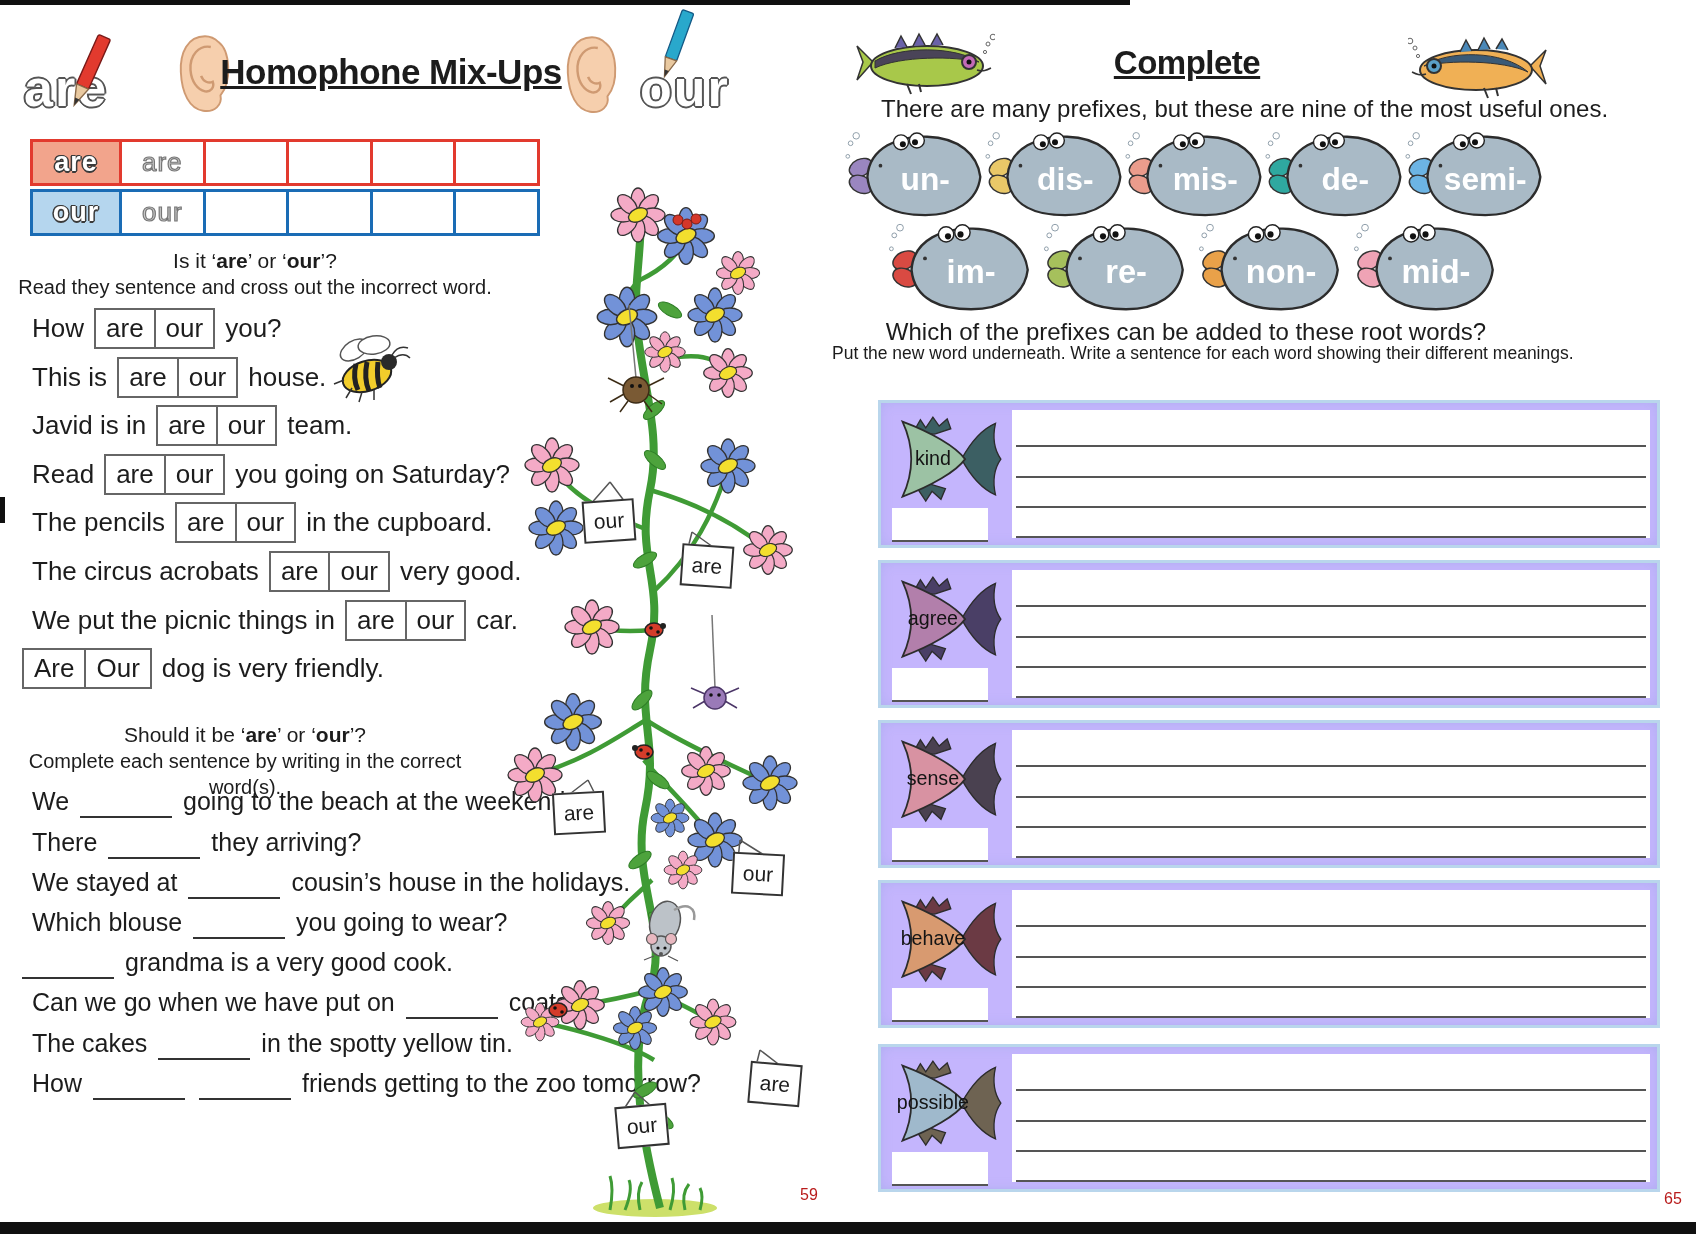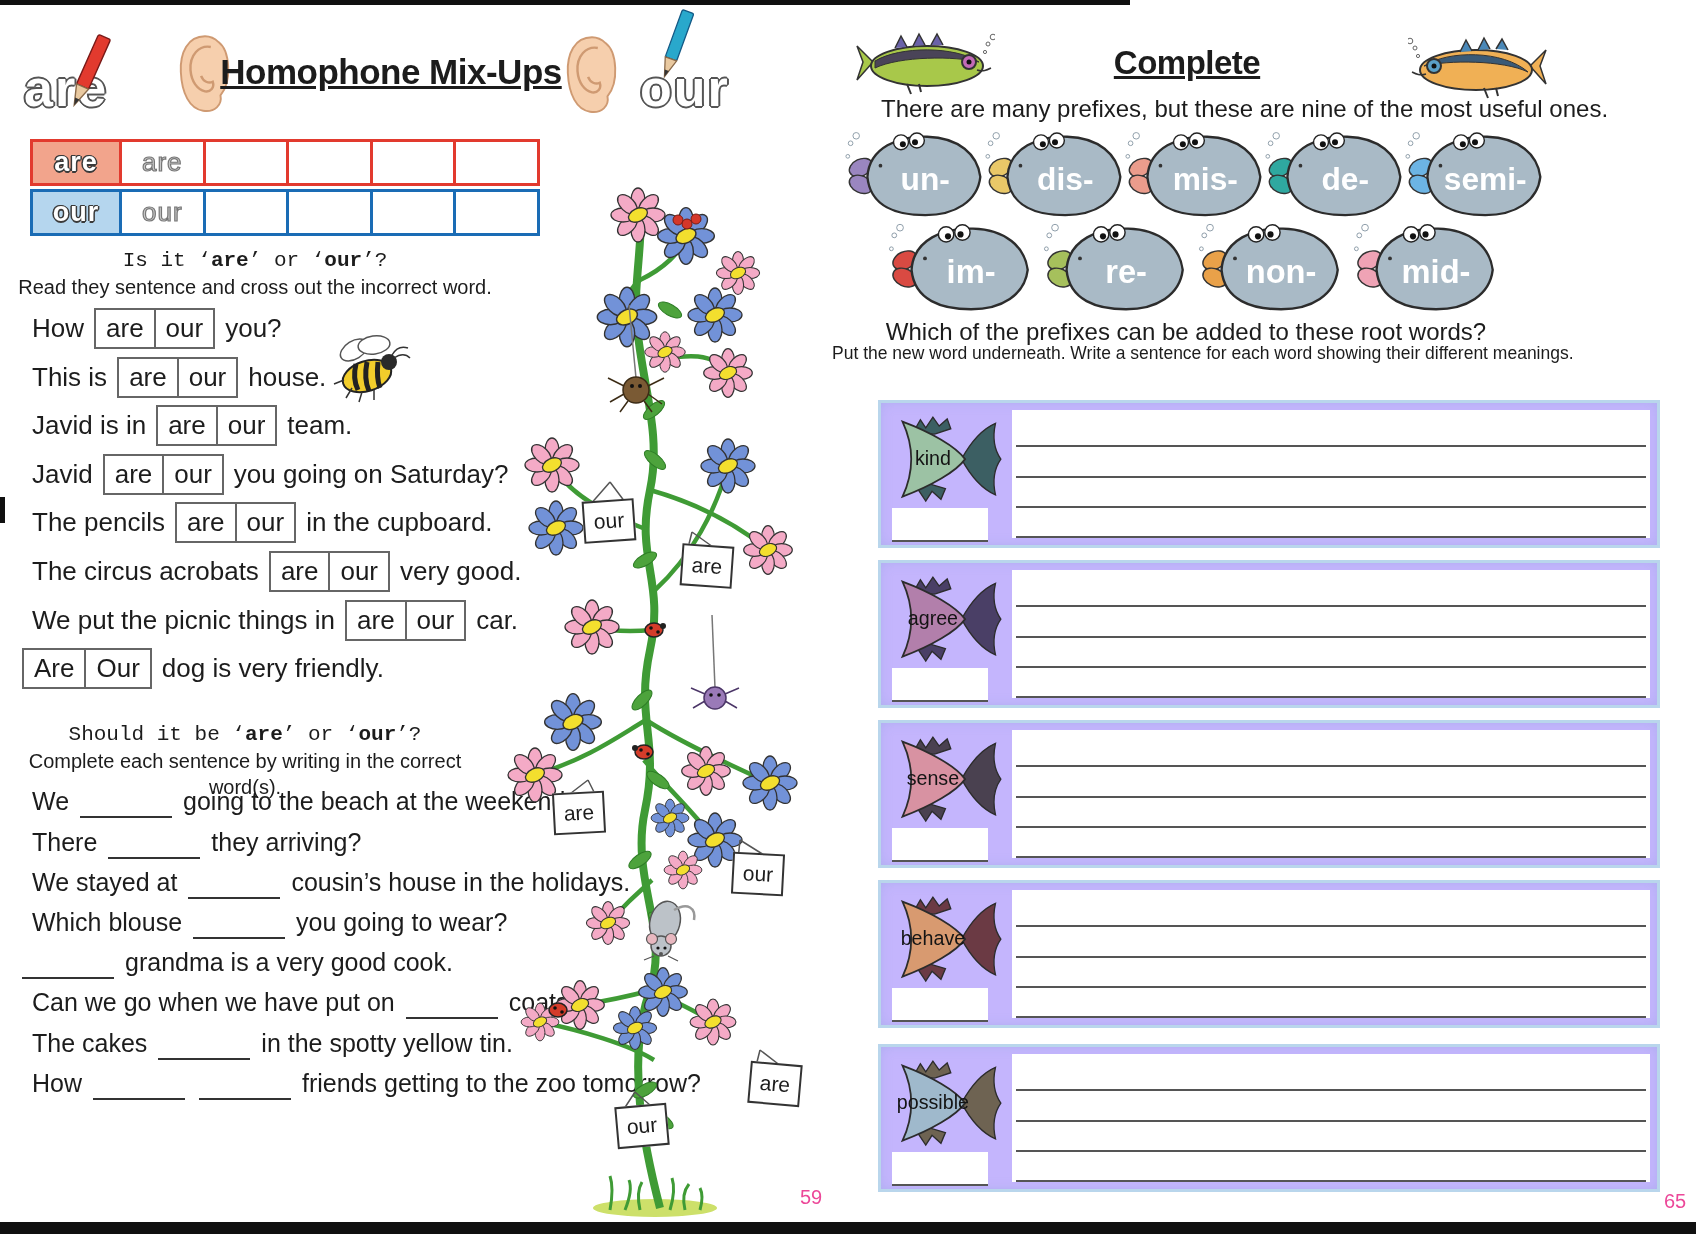--- a/index.html
+++ b/index.html
@@ -14,35 +14,35 @@
   .page-title{font-size:35px;font-weight:700;letter-spacing:-0.5px;text-align:center;text-decoration:underline;}
   
   .trow{display:flex;width:510px;height:47px;box-sizing:border-box;border:3px solid;}
   .tcell{box-sizing:border-box;border-left:3px solid;flex:1;display:flex;align-items:center;justify-content:center;}
   .tcell:first-child{border-left:none;flex:0 0 86px;}
   .tlabel{font-size:27px;font-weight:700;color:#fff;letter-spacing:1px;
     text-shadow:-1.5px 0 0 #3a3a3a,1.5px 0 0 #3a3a3a,0 -1.5px 0 #3a3a3a,0 1.5px 0 #3a3a3a,1px 1px 0 #3a3a3a,-1px -1px 0 #3a3a3a;}
   .ttrace{font-size:26px;color:#c9c9c9;-webkit-text-stroke:1.2px #777;letter-spacing:1px;}
   
   .instr-block{width:480px;text-align:center;line-height:26px;}
-  .qline{font-size:21px;font-family:Liberation Mono, monospace;}
+  .qline{font-size:21px;}
   .qline b{font-weight:700;}
   .iline{font-size:20px;}
   
   .sent{left:28px;display:flex;align-items:center;height:44px;font-size:26px;white-space:nowrap;}
   .sent .t{margin:0 4px;}
   .sent .t:empty{display:none;margin:0;}
   .optpair{display:flex;border:2px solid #666;margin:0 6px;background:#fff;}
   .opt{padding:3px 10px;font-size:26px;}
   .opt+.opt{border-left:2px solid #666;}
   .fsent{left:28px;display:flex;align-items:flex-end;height:36px;font-size:25px;white-space:nowrap;}
   .fsent .t{margin:0 4px 2px 4px;}
   .fsent .t:empty{display:none;margin:0;}
   .blank{display:inline-block;width:92px;height:30px;border-bottom:2.5px solid #333;margin:0 7px;}
-  .pagenum{font-size:20px;color:#ec4899;text-align:center;}
+  .pagenum{font-size:16px;color:#b91c1c;text-align:center;}
   
   .tag{position:absolute;width:48px;height:38px;background:#fff;border:2px solid #333;
        display:flex;align-items:center;justify-content:center;font-size:21px;z-index:5;}
   
   .r-center{text-align:center;white-space:nowrap;}
   .sub{font-size:24px;}
   .sub2{font-size:17.5px;}
   .prefix-row{display:flex;}
   .pfish{display:block;}
   .ptext{fill:#ffffff;font-size:34px;font-weight:700;font-family:"Liberation Sans",sans-serif;}
@@ -135,21 +135,21 @@
     </div>
     <div class="abs sent" style="top:403px">
       <span class="t">Javid is in</span>
       <span class="optpair">
           <span class="opt">are</span>
           <span class="opt">our</span>
         </span>
       <span class="t">team.</span>
     </div>
     <div class="abs sent" style="top:452px">
-      <span class="t">Javid</span>
+      <span class="t">Read</span>
       <span class="optpair">
           <span class="opt">are</span>
           <span class="opt">our</span>
         </span>
       <span class="t">you going on Saturday?</span>
     </div>
     <div class="abs sent" style="top:500px">
       <span class="t">The pencils</span>
       <span class="optpair">
           <span class="opt">are</span>

